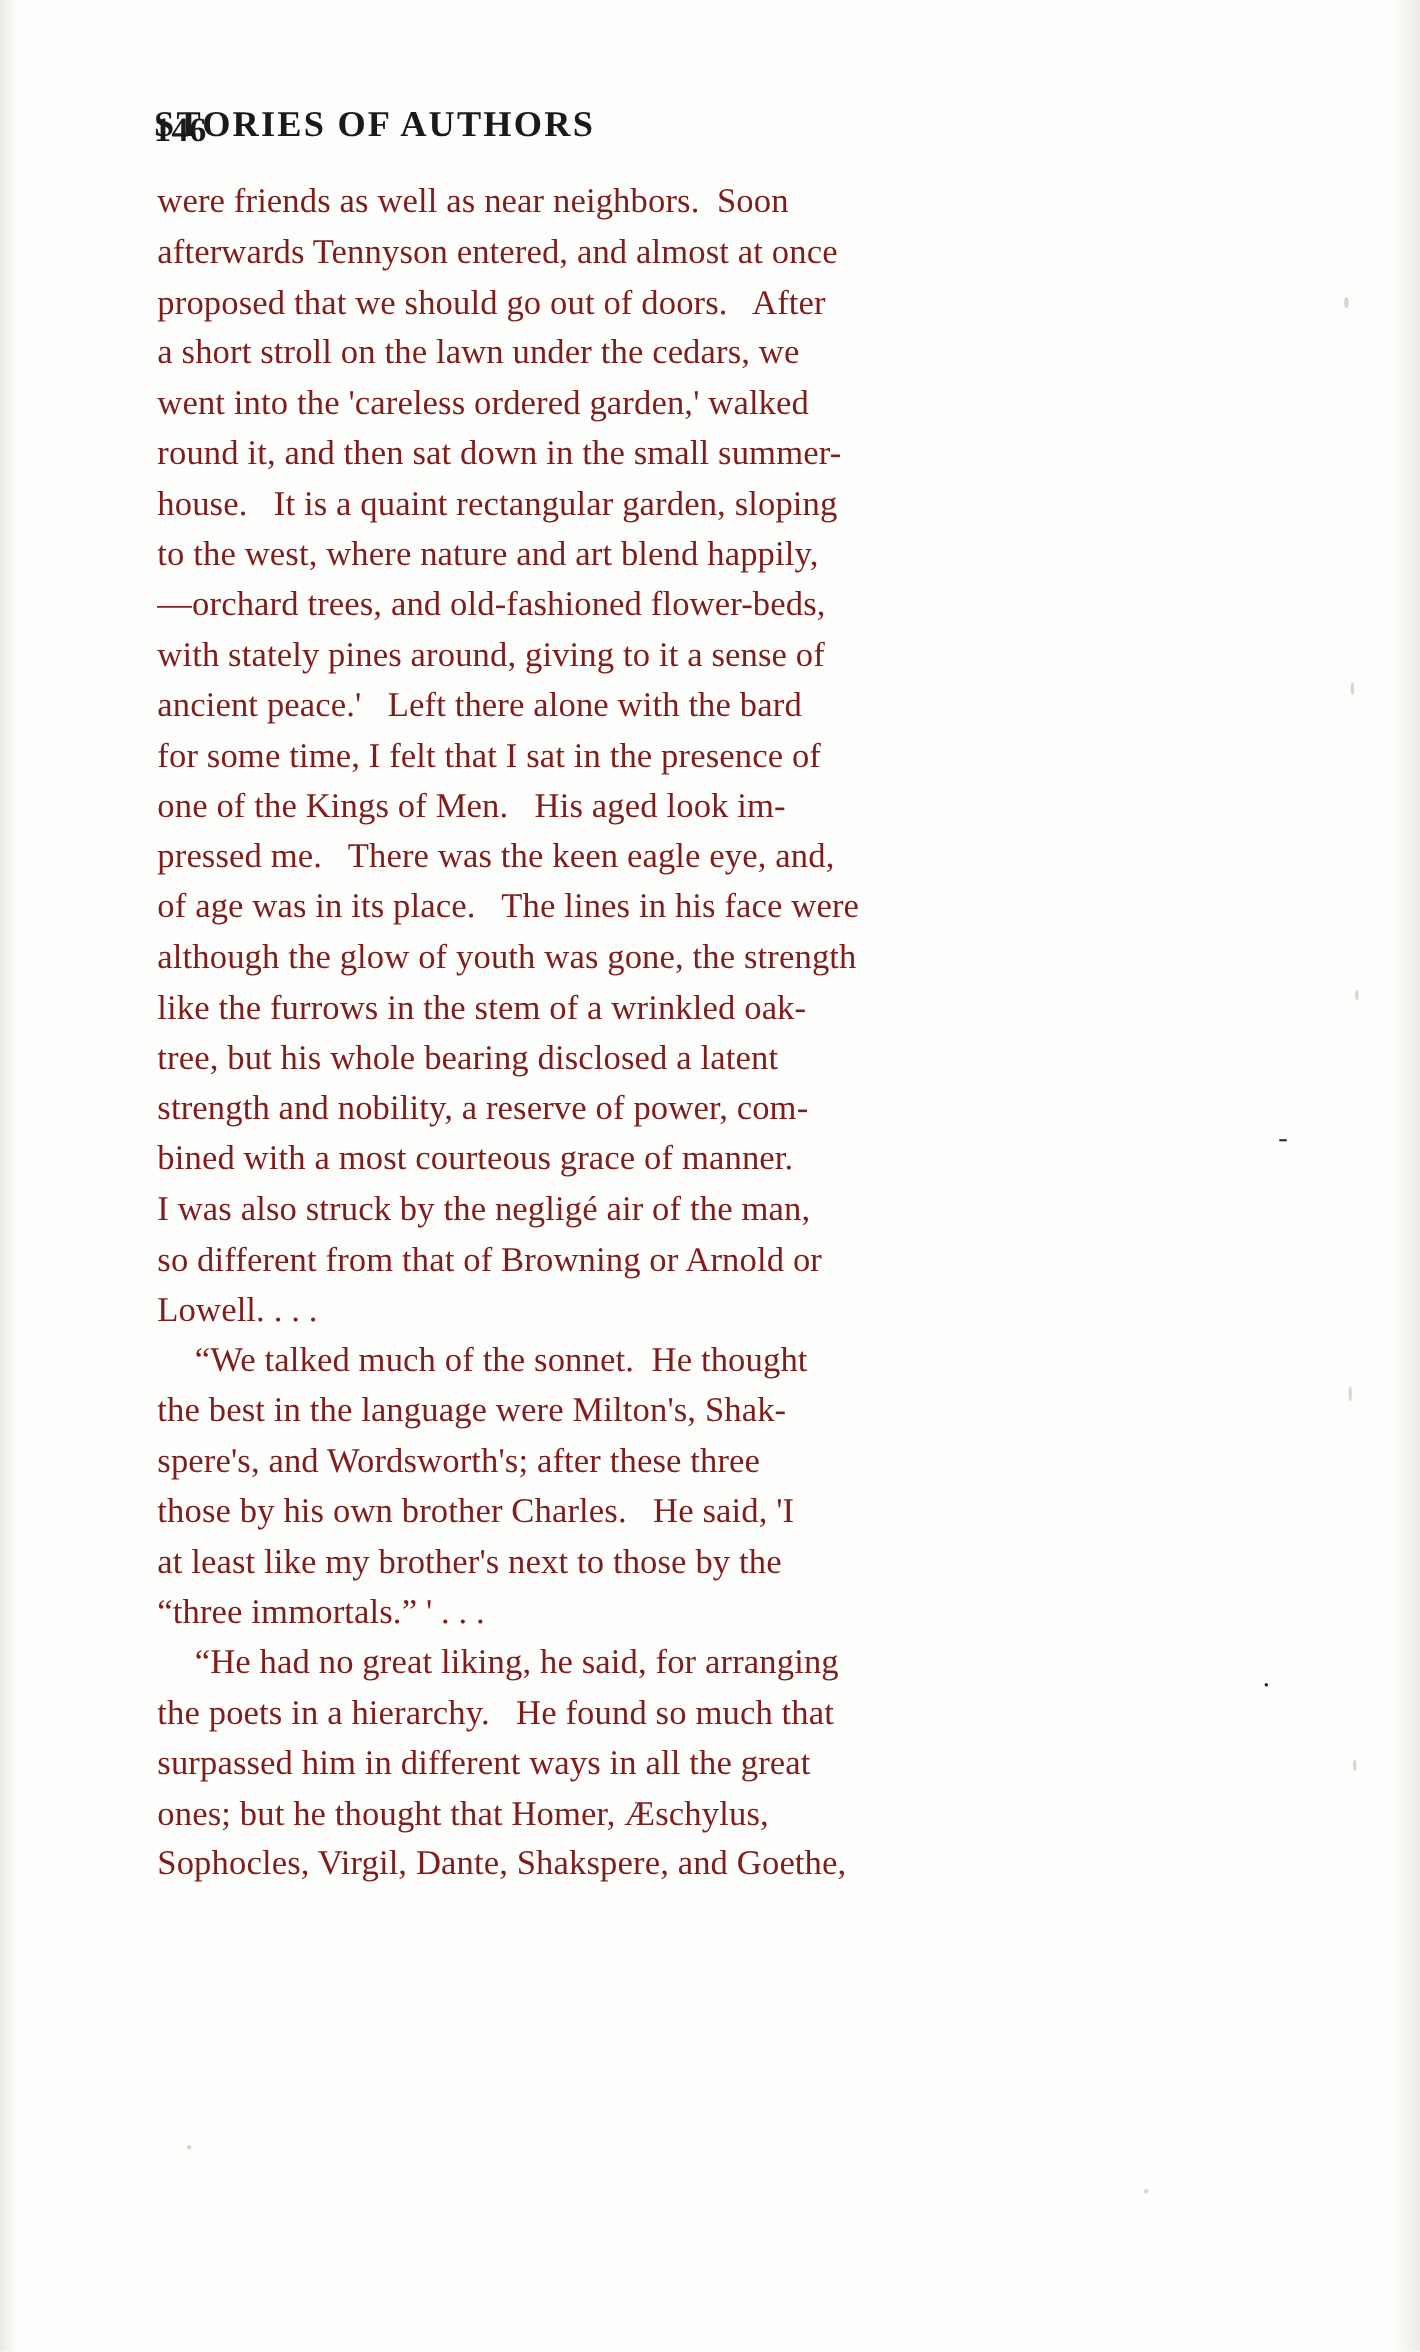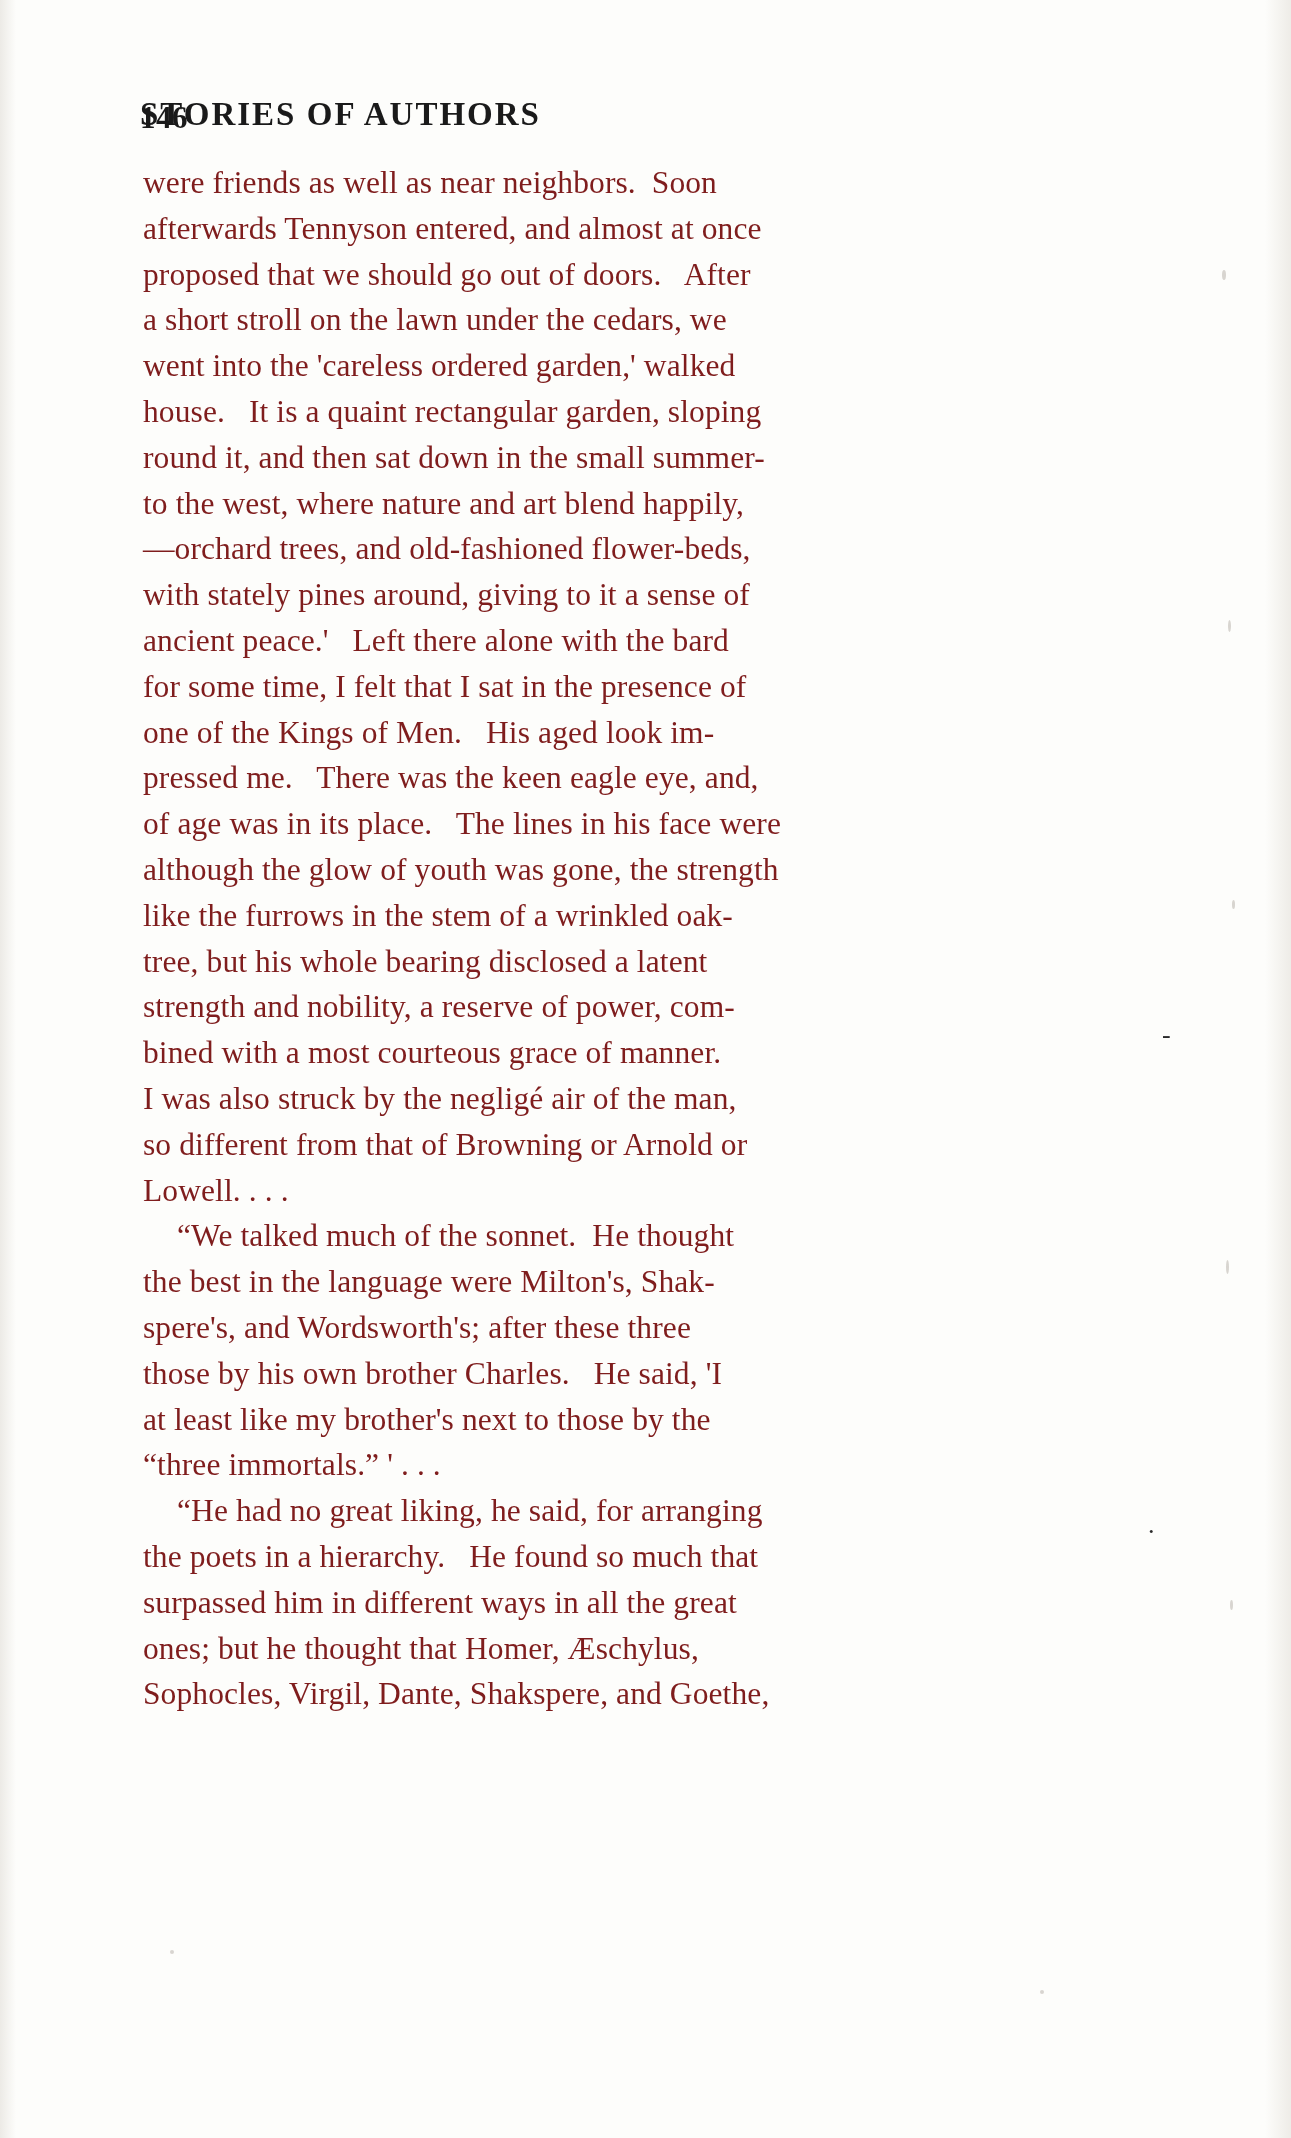--- a/index.html
+++ b/index.html
@@ -106,22 +106,22 @@
     <div class="folio">146</div>
     <div class="running-head">STORIES OF AUTHORS</div>
   </div>
 
   <div class="body-text" id="body-text">
       <div class="line">were friends as well as near neighbors.  Soon</div>
       <div class="line">afterwards Tennyson entered, and almost at once</div>
       <div class="line">proposed that we should go out of doors.   After</div>
       <div class="line">a short stroll on the lawn under the cedars, we</div>
       <div class="line">went into the 'careless ordered garden,' walked</div>
+      <div class="line">round it, and then sat down in the small summer-</div>
       <div class="line">house.   It is a quaint rectangular garden, sloping</div>
-      <div class="line">round it, and then sat down in the small summer-</div>
       <div class="line">to the west, where nature and art blend happily,</div>
       <div class="line">—orchard trees, and old-fashioned flower-beds,</div>
       <div class="line">with stately pines around, giving to it a sense of</div>
       <div class="line">ancient peace.'   Left there alone with the bard</div>
       <div class="line">for some time, I felt that I sat in the presence of</div>
       <div class="line">one of the Kings of Men.   His aged look im-</div>
       <div class="line">pressed me.   There was the keen eagle eye, and,</div>
       <div class="line">of age was in its place.   The lines in his face were</div>
       <div class="line">although the glow of youth was gone, the strength</div>
       <div class="line">like the furrows in the stem of a wrinkled oak-</div>

